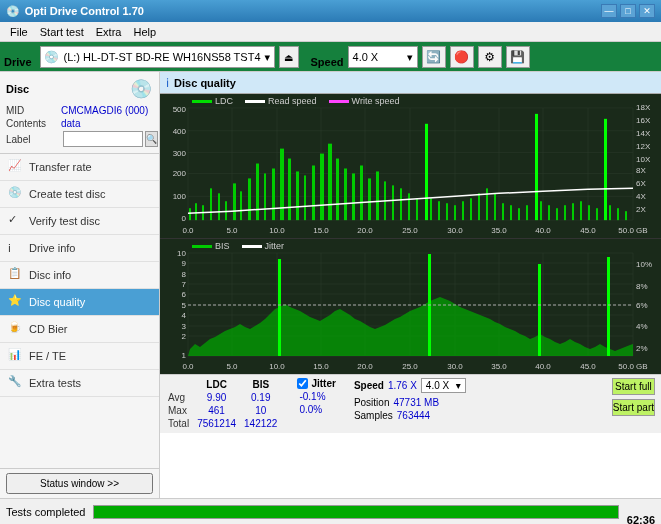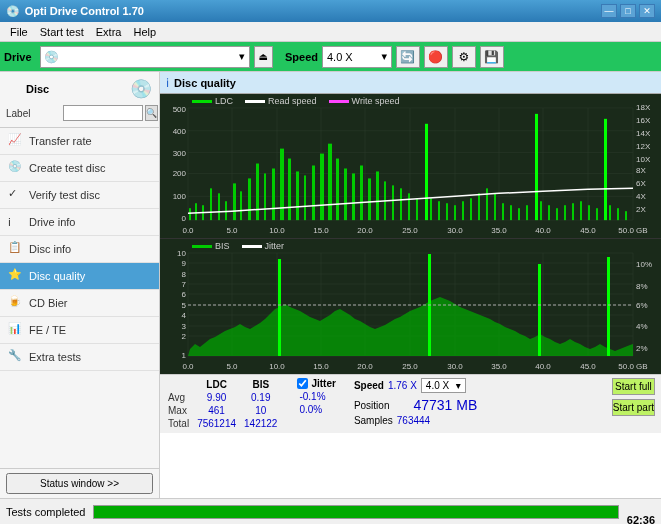--- a/index.html
+++ b/index.html
@@ -26,24 +26,24 @@
       border-bottom: 1px solid #ccc;
       display: flex;
       gap: 0;
       padding: 2px 4px;
       height: 20px;
       align-items: center;
     }
     .menu-item { padding: 2px 6px; font-size: 11px; cursor: pointer; }
 
     .toolbar {
-      background: #22c55e;
+      background: #15803d;
       border-bottom: 1px solid #ccc;
       display: flex;
-      align-items: center;
+      align-items: flex-end;
       padding: 3px 4px;
       height: 30px;
       gap: 4px;
     }
     .toolbar-label { font-size: 11px; font-weight: bold; margin-right: 4px; }
     .drive-select {
       display: flex; align-items: center;
       border: 1px solid #999; background: white;
       padding: 1px 4px; font-size: 11px; height: 22px; min-width: 210px;
       gap: 4px;
@@ -64,21 +64,20 @@
       width: 160px; background: #f5f5f5; border-right: 1px solid #ccc;
       display: flex; flex-direction: column;
     }
 
     .disc-info-panel {
       padding: 6px; border-bottom: 1px solid #ccc;
     }
     .disc-header {
       display: flex; align-items: center; justify-content: space-between;
       margin-bottom: 5px;
-      margin-left: 20px;
     }
     .disc-title { font-size: 11px; font-weight: bold; }
 
     .disc-row { display: flex; font-size: 10px; margin-bottom: 2px; }
     .disc-row-label { color: #333; width: 55px; flex-shrink: 0; }
     .disc-row-value { color: #0000cc; font-weight: normal; }
     .disc-row-value.black { color: #000; }
 
     .label-row { display: flex; align-items: center; font-size: 10px; margin-top: 2px; }
     .label-input { border: 1px solid #999; width: 80px; height: 16px; font-size: 10px; margin-left: 2px; }
@@ -149,20 +148,21 @@
   <span class="menu-item">File</span>
   <span class="menu-item">Start test</span>
   <span class="menu-item">Extra</span>
   <span class="menu-item">Help</span>
 </div>
 
 <div class="toolbar">
   <span class="toolbar-label">Drive</span>
   <div class="drive-select">
     <span style="font-size:12px;">💿</span>
+    <span>(L:)  HL-DT-ST BD-RE  WH16NS58 TST4</span>
     <span style="margin-left:auto;">▾</span>
   </div>
   <button class="eject-btn">⏏</button>
   <span class="speed-label">Speed</span>
   <div class="drive-select" style="min-width:70px;">
     <span>4.0 X</span>
     <span style="margin-left:auto;">▾</span>
   </div>
   <button class="toolbar-btn">🔄</button>
   <button class="toolbar-btn">🔴</button>
@@ -171,20 +171,28 @@
 </div>
 
 <div class="main-content">
 
   <div class="sidebar">
 
     <div class="disc-info-panel">
       <div class="disc-header">
         <span class="disc-title">Disc</span>
         <span style="font-size:18px;">💿</span>
+      </div>
+      <div class="disc-row">
+        <span class="disc-row-label">MID</span>
+        <span class="disc-row-value">CMCMAGDI6 (000)</span>
+      </div>
+      <div class="disc-row">
+        <span class="disc-row-label">Contents</span>
+        <span class="disc-row-value">data</span>
       </div>
       <div class="label-row">
         <span class="disc-row-label">Label</span>
         <input class="label-input" type="text" value="" style="">
         <button class="label-btn">🔍</button>
       </div>
     </div>
 
     <div class="nav-items">
       <div class="nav-item">
@@ -493,21 +501,21 @@
         <div style="display:flex; gap:4px; align-items:center;">
           <span style="font-size:10px; font-weight:bold;">Speed</span>
           <span style="font-size:10px; color:#0000cc;">1.76 X</span>
           <div style="border:1px solid #999; background:white; padding:1px 4px; font-size:10px; min-width:45px; display:flex; align-items:center; justify-content:space-between;">
             <span>4.0 X</span>
             <span>▾</span>
           </div>
         </div>
         <div style="display:flex; gap:4px; align-items:center; margin-top:2px;">
           <span style="font-size:10px;">Position</span>
-          <span style="font-size:14px; color:#0000cc;margin-left:20px;">47731 MB</span>
+          <span style="font-size:10px; color:#0000cc;">47731 MB</span>
         </div>
         <div style="display:flex; gap:4px; align-items:flex-start;">
           <span style="font-size:10px;">Samples</span>
           <span style="font-size:10px; color:#0000cc;">763444</span>
         </div>
       </div>
 
       <div style="display:flex; flex-direction:column; gap:4px; margin-left:auto;">
         <button class="start-btn">Start full</button>
         <button class="start-btn">Start part</button>

